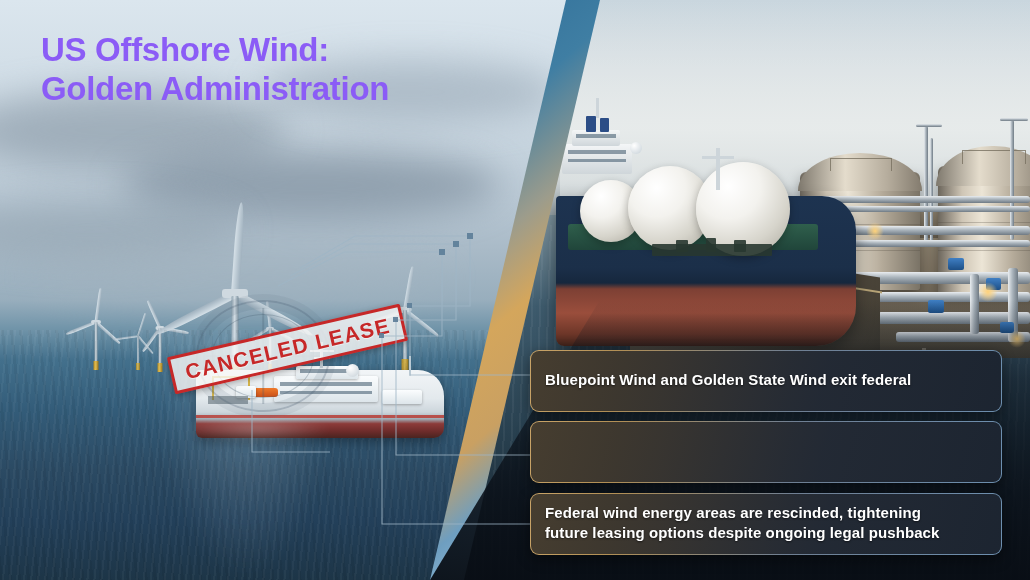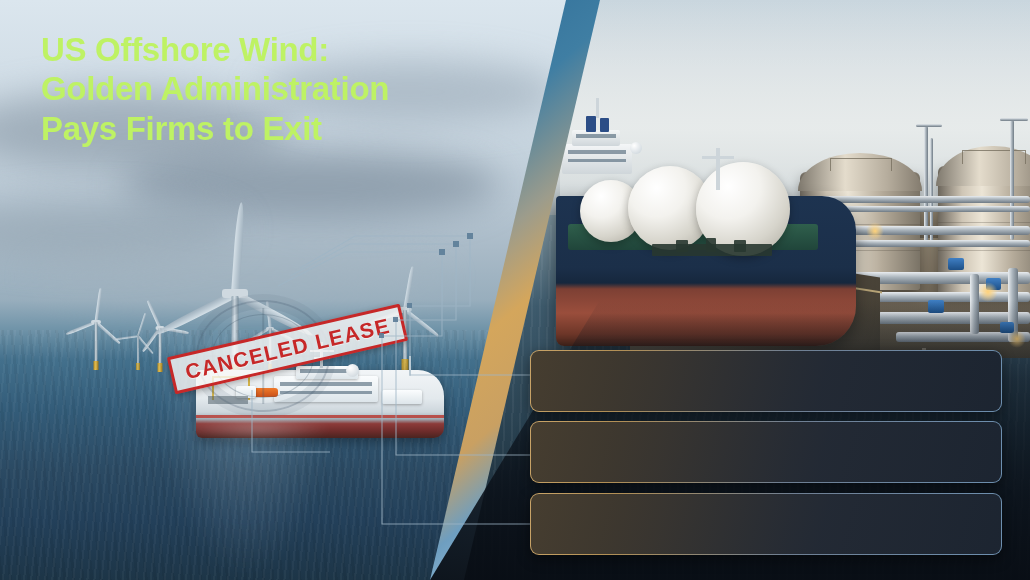--- a/index.html
+++ b/index.html
@@ -186,21 +186,21 @@
     font-size:15px;
     font-weight:bold;
     line-height:1.32;
     letter-spacing:.1px;
     text-shadow:0 1px 2px rgba(0,0,0,.6);
   }
 
   
   .title-wrap{position:absolute;left:41px;top:30px;width:430px;}
   .title-line{
-    color:#bef264;
+    color:#8b5cf6;
     font-size:33px;
     font-weight:bold;
     line-height:1.19;
     letter-spacing:-.3px;
     white-space:nowrap;
   }
 </style>
 </head>
 <body>
 
@@ -421,37 +421,39 @@
       <rect x="439" y="249" width="6" height="6"></rect>
       <rect x="407" y="303" width="5" height="5"></rect>
       <rect x="393" y="317" width="5" height="5"></rect>
       <rect x="379" y="333" width="5" height="5"></rect>
     </g>
   </svg>
 
   <div class="title-wrap">
     <div class="title-line">US Offshore Wind:</div>
     <div class="title-line">Golden Administration</div>
-    <div class="title-line">Pays Firms to Exit</div>
   </div>
 
   <div class="callout" style="left:530px;top:350px;width:470px;height:60px;">
     <div class="callout-inner">
       <div class="callout-text">
+        <div>Bluepoint Wind and Golden State Wind exit federal</div>
       </div>
     </div>
   </div>
 
   <div class="callout" style="left:530px;top:421px;width:470px;height:60px;">
     <div class="callout-inner">
       <div class="callout-text">
       </div>
     </div>
   </div>
 
   <div class="callout" style="left:530px;top:493px;width:470px;height:60px;">
     <div class="callout-inner">
       <div class="callout-text">
+        <div>Federal wind energy areas are rescinded, tightening</div>
+        <div>future leasing options despite ongoing legal pushback</div>
       </div>
     </div>
   </div>
 
 </div>
 
 </body></html>

